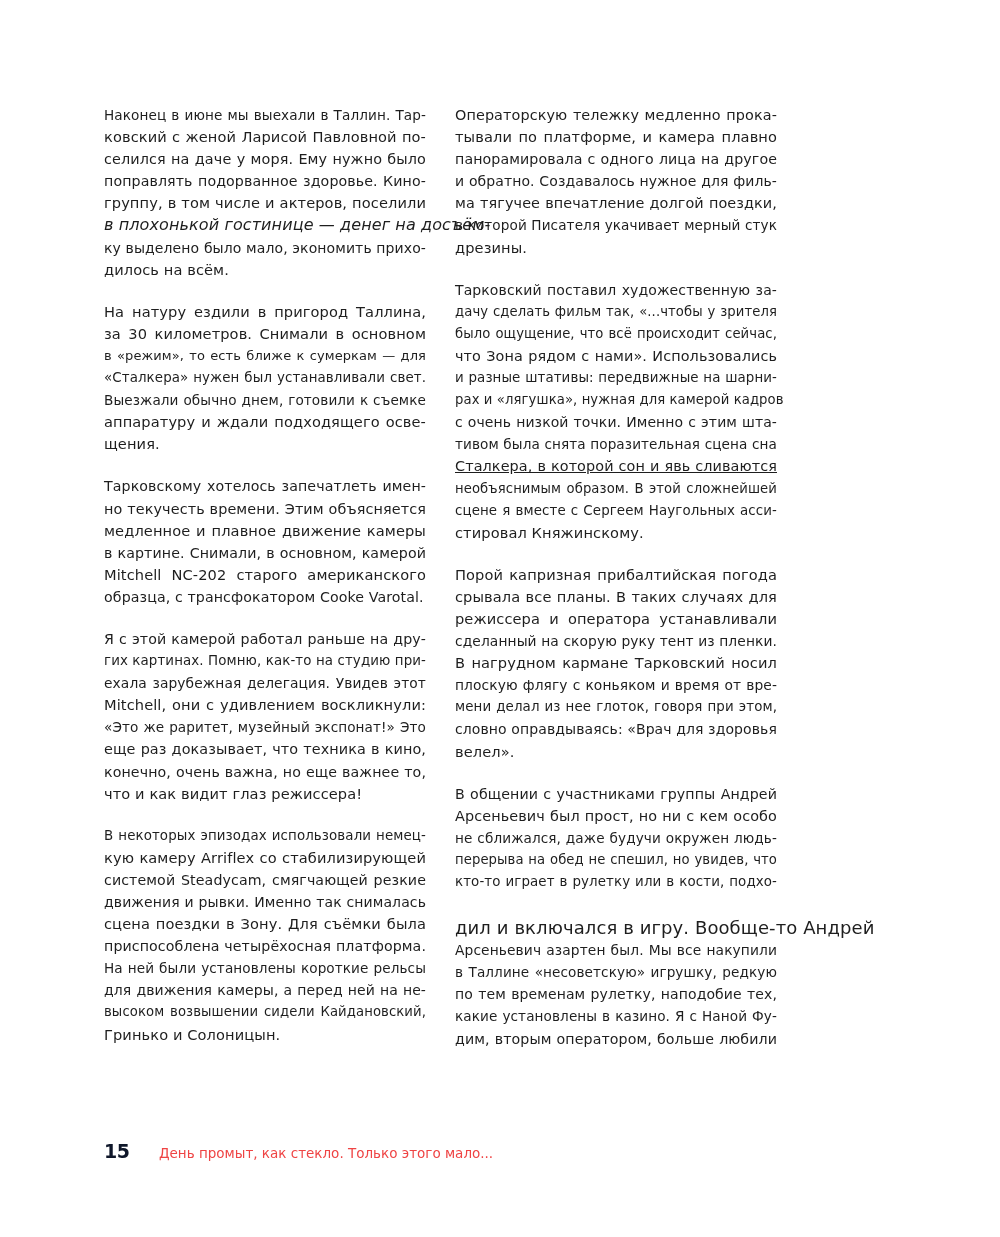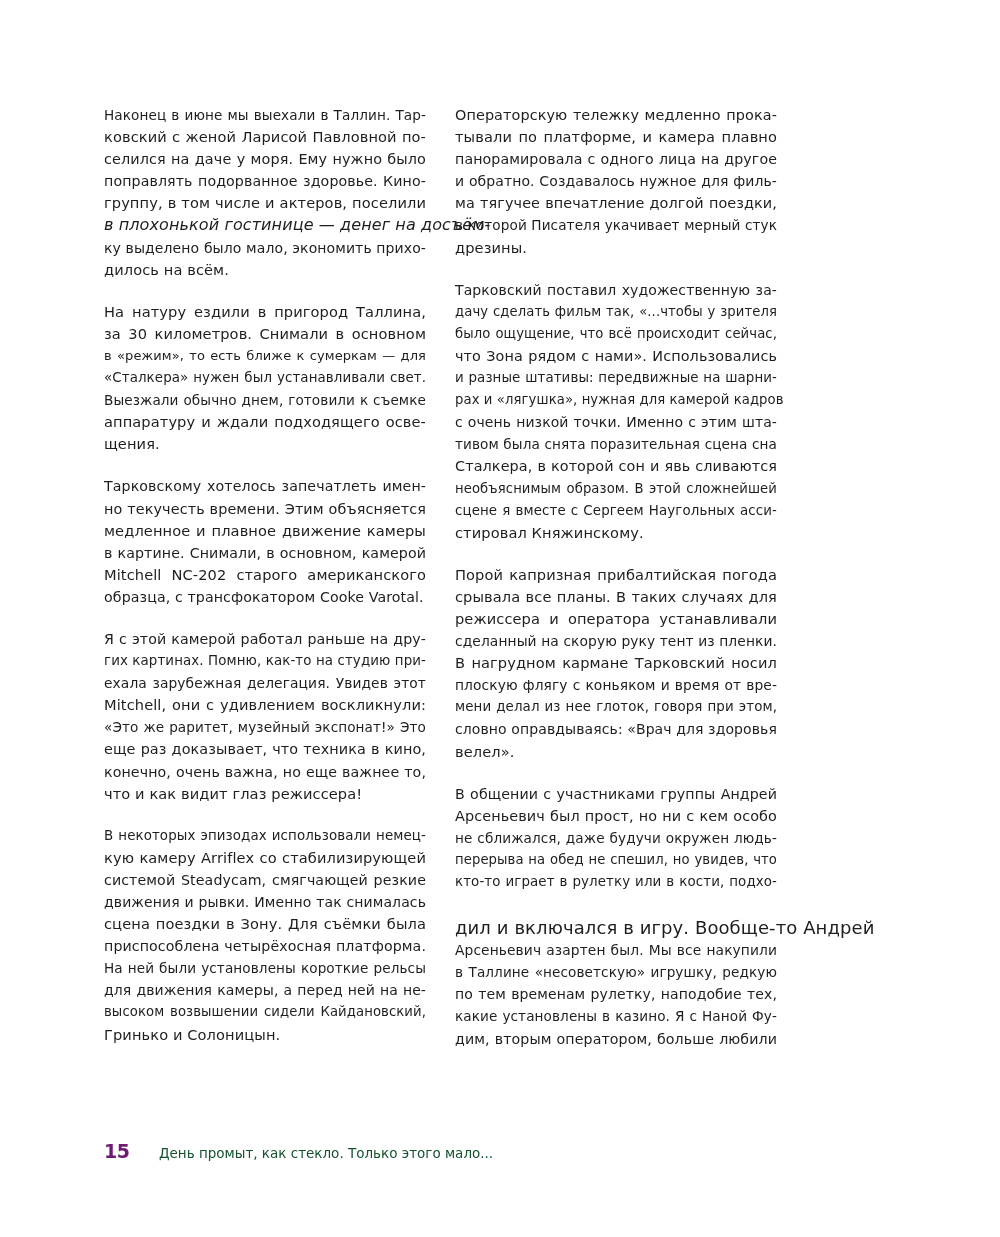--- a/index.html
+++ b/index.html
@@ -51,27 +51,27 @@
       position: absolute;
       top: 1140px;
       left: 104px;
       display: flex;
       align-items: baseline;
     }
     .page-number {
       font-family: "DejaVu Sans", sans-serif;
       font-weight: bold;
       font-size: 19px;
-      color: #701a75;
+      color: #0f172a;
       letter-spacing: -0.5px;
       width: 55px;
     }
     .running-title {
       font-size: 13.5px;
-      color: #14532d;
+      color: #ef4444;
     }
   </style>
 </head>
 <body>
 
 <div class="page">
   <div class="column col-left">
       <div class="para">
         <span class="line" style="display: block; font-size: 13.6px;">Наконец в июне мы выехали в Таллин. Тар-</span>
         <span class="line" style="display: block;">ковский с женой Ларисой Павловной по-</span>
@@ -134,21 +134,21 @@
       </div>
       <div class="para">
         <span class="line" style="display: block; font-size: 14px;">Тарковский поставил художественную за-</span>
         <span class="line" style="display: block; font-size: 13.2px;">дачу сделать фильм так, «...чтобы у зрителя</span>
         <span class="line" style="display: block; font-size: 13.2px;">было ощущение, что всё происходит сейчас,</span>
         <span class="line" style="display: block; font-size: 14.4px;">что Зона рядом с нами». Использовались</span>
         <span class="line" style="display: block; font-size: 13.4px;">и разные штативы: передвижные на шарни-</span>
         <span class="line" style="display: block; font-size: 13.2px;">рах и «лягушка», нужная для камерой кадров</span>
         <span class="line" style="display: block; font-size: 14px;">с очень низкой точки. Именно с этим шта-</span>
         <span class="line" style="display: block; font-size: 13.6px;">тивом была снята поразительная сцена сна</span>
-        <span class="line" style="display: block; font-size: 14.4px;">Сталкера, в которой сон и явь сливаются</span>
+        <span class="line" style="display: block; font-size: 14.4px; text-decoration: underline;">Сталкера, в которой сон и явь сливаются</span>
         <span class="line" style="display: block; font-size: 13.2px;">необъяснимым образом. В этой сложнейшей</span>
         <span class="line" style="display: block; font-size: 13.4px;">сцене я вместе с Сергеем Наугольных асси-</span>
         <span class="line last" style="display: block;">стировал Княжинскому.</span>
       </div>
       <div class="para">
         <span class="line" style="display: block;">Порой капризная прибалтийская погода</span>
         <span class="line" style="display: block;">срывала все планы. В таких случаях для</span>
         <span class="line" style="display: block;">режиссера и оператора устанавливали</span>
         <span class="line" style="display: block; font-size: 13.8px;">сделанный на скорую руку тент из пленки.</span>
         <span class="line" style="display: block;">В нагрудном кармане Тарковский носил</span>

